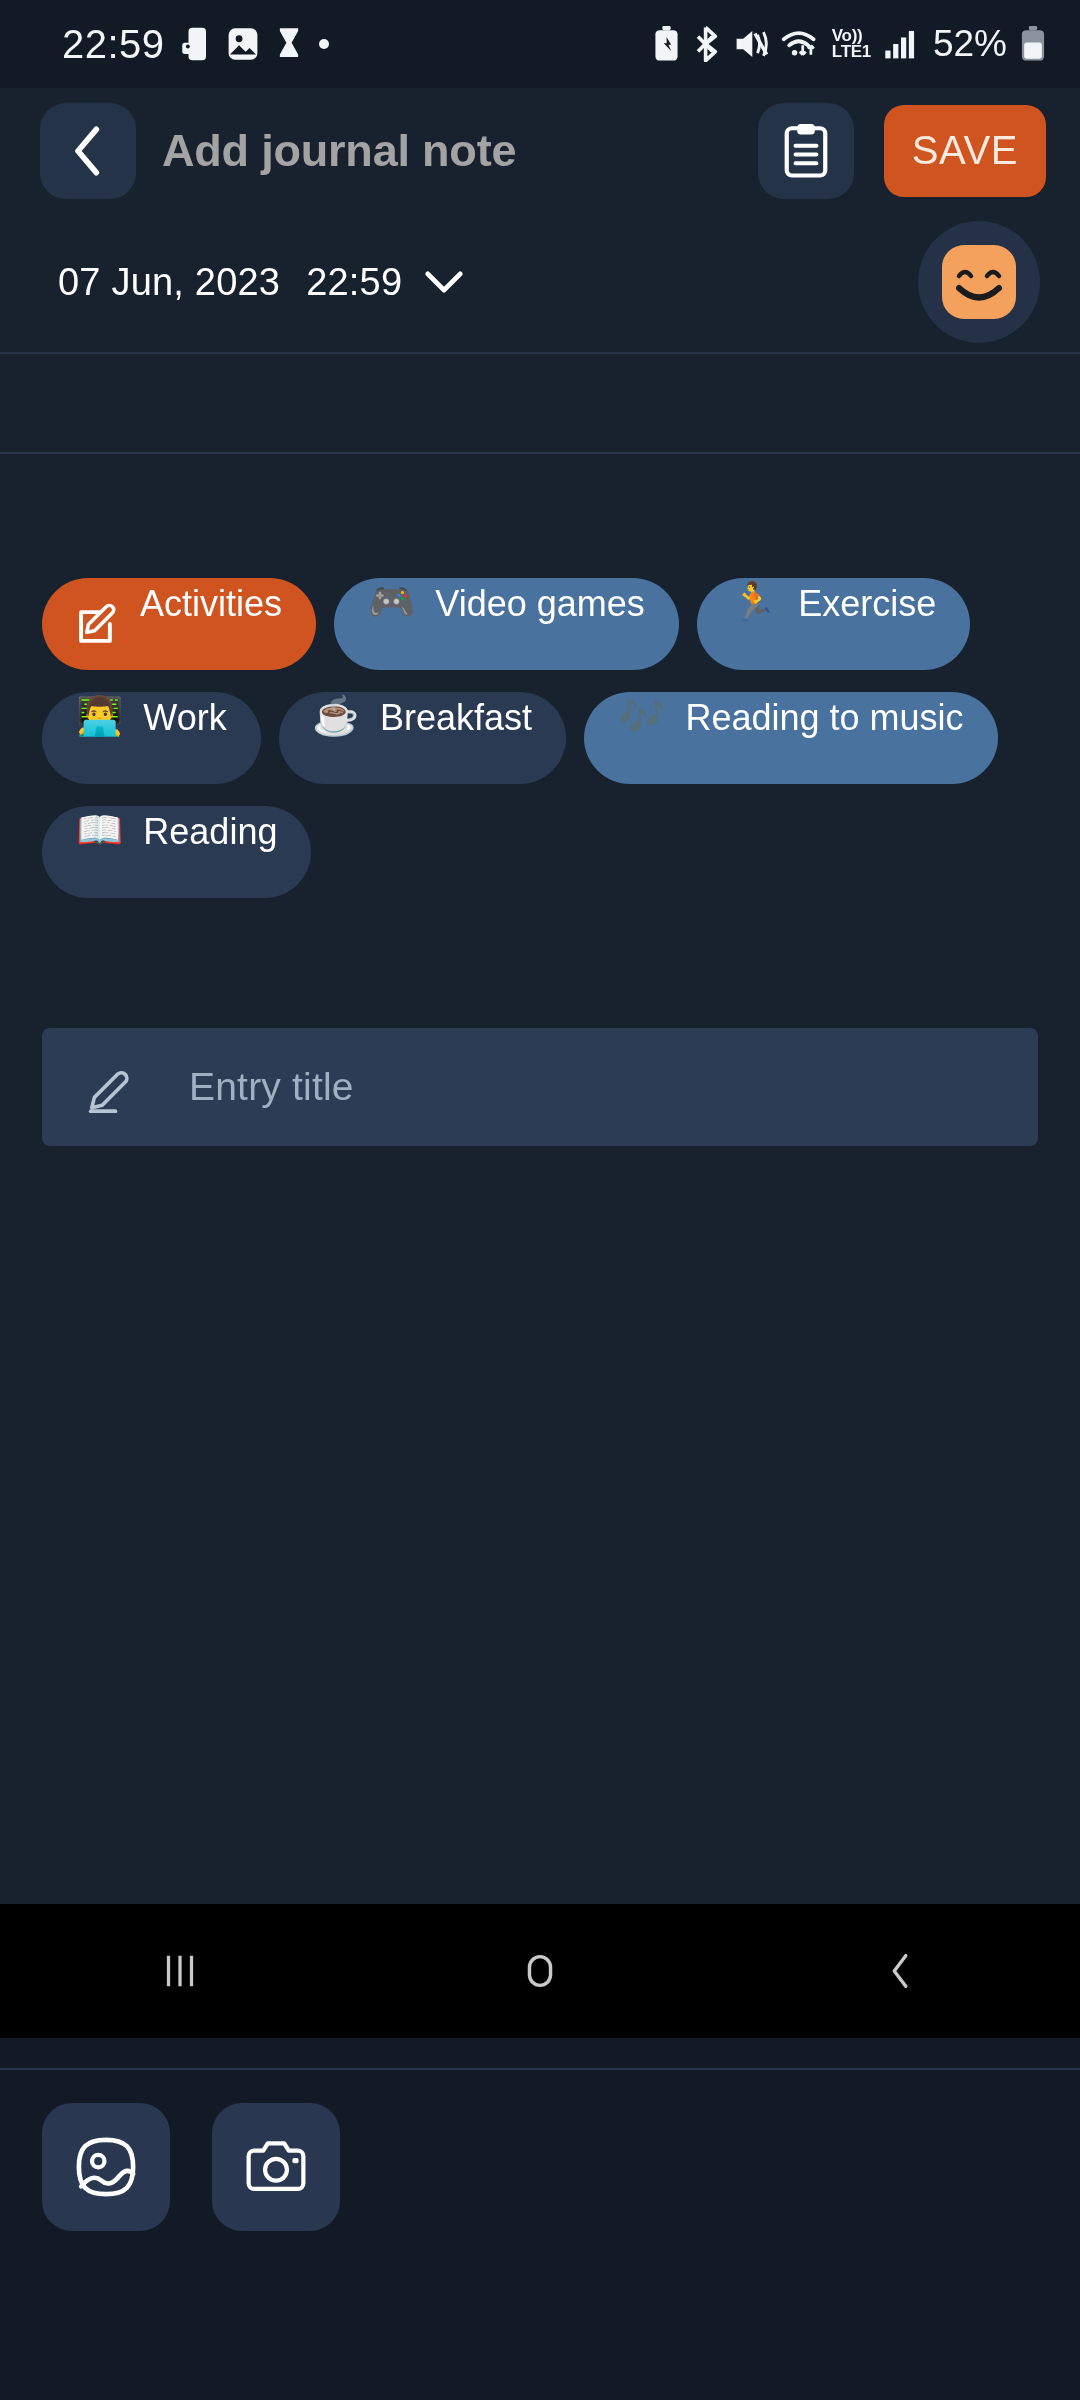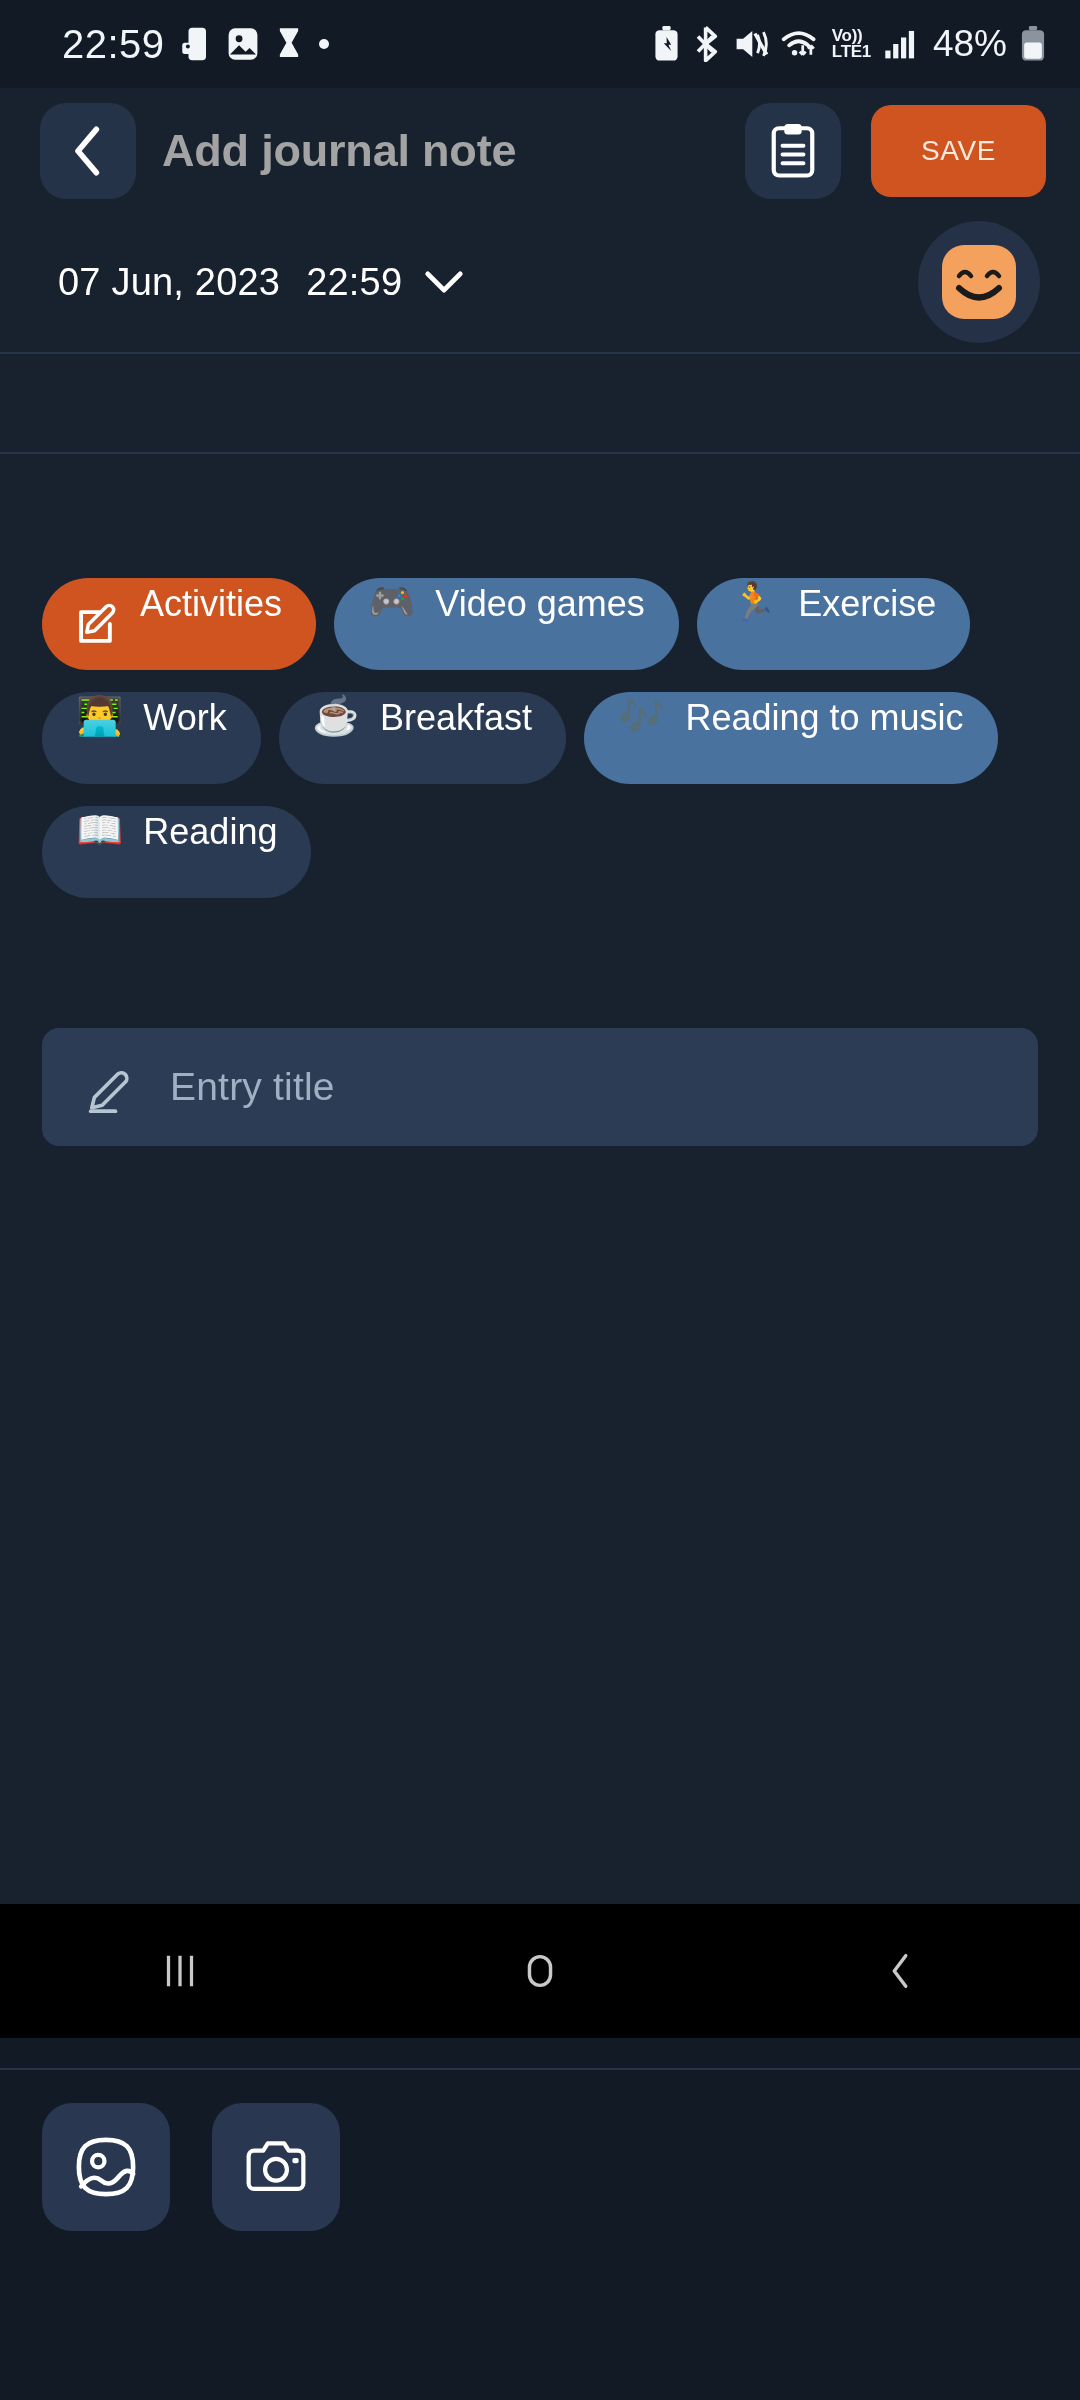--- a/index.html
+++ b/index.html
@@ -35,22 +35,22 @@
     width:96px; height:96px; border-radius:26px; background:#253348;
     display:flex; align-items:center; justify-content:center; flex:0 0 auto;
   }
   .apptitle{
     color:#a3a3a3; font-size:45px; font-weight:700; letter-spacing:-.2px;
     margin-left:26px;
   }
   .appbar-right{ margin-left:auto; display:flex; align-items:center; gap:30px; }
   .savebtn{
     background:#cf5420; color:#fdeadf; border-radius:20px;
-    padding:0 50px; height:92px; display:flex; align-items:center;
-    justify-content:center; font-size:28px; font-weight:400; letter-spacing:.6px;
+    padding:0 28px; height:92px; display:flex; align-items:center;
+    justify-content:center; font-size:40px; font-weight:400; letter-spacing:.6px;
   }
 
   
   .daterow{
     position:absolute; top:213px; left:0; width:1080px; height:138px;
     display:flex; align-items:center; padding:0 40px 0 58px;
   }
   .datetext{ color:#ffffff; font-size:38px; letter-spacing:.2px; }
   .timetext{ color:#ffffff; font-size:38px; margin-left:26px; letter-spacing:.2px; }
   .chev-down{ margin-left:22px; display:flex; align-items:center; }
@@ -70,22 +70,22 @@
   .chip{
     height:92px; border-radius:46px; display:inline-flex; 
     padding:5px 34px; gap:20px; background:#2a3a52; color:#ffffff; font-size:36px;
   }
   .chip.sel{ background:#4a729f; }
   .chip.accent{ background:#cf5420; }
   .chip .emo{ font-size:38px; line-height:1; }
 
   
   .field{
-    position:absolute; left:42px; width:996px; background:#2c3c54; border-radius:17px;
-    display:flex; align-items:flex-start; padding:34px 0 0 42px; gap:34px;
+    position:absolute; left:42px; width:996px; background:#2c3c54; border-radius:8px;
+    display:flex; align-items:flex-start; padding:34px 0 0 42px; gap:53px;
   }
   #entry-title-field{ top:1028px; height:118px; align-items:center; padding-top:0; }
   #write-post-field{ top:1206px; height:818px; }
   .placeholder{ color:#9fb0c2; font-size:39px; letter-spacing:.2px; }
   #write-post-field .placeholder{ padding-top:4px; }
 
   
   .bottombar{
     position:absolute; left:0; top:2068px; width:1080px; height:198px;
     display:flex; align-items:center; padding-left:42px; gap:42px;
@@ -165,21 +165,21 @@
         <span>LTE1</span>
       </span>
       <span class="sb-ico">
         <svg width="34" height="32" viewBox="0 0 26 24">
             <rect x="1" y="17" width="4" height="6" fill="#f2f5f8"></rect>
             <rect x="7" y="12" width="4" height="11" fill="#f2f5f8"></rect>
             <rect x="13" y="7" width="4" height="16" fill="#f2f5f8"></rect>
             <rect x="19" y="2" width="4" height="21" fill="#f2f5f8"></rect>
           </svg>
       </span>
-      <span class="sb-batt-text">48%</span>
+      <span class="sb-batt-text">52%</span>
       <span class="sb-ico">
         <svg width="26" height="36" viewBox="0 0 18 26">
             <rect x="6" y="0" width="6" height="3" rx="1" fill="#8b949e"></rect>
             <rect x="1" y="3" width="16" height="22" rx="3" fill="#8b949e"></rect>
             <rect x="2.6" y="12" width="12.8" height="11.6" rx="2" fill="#f2f5f8"></rect>
           </svg>
       </span>
     </div>
   </div>
 

